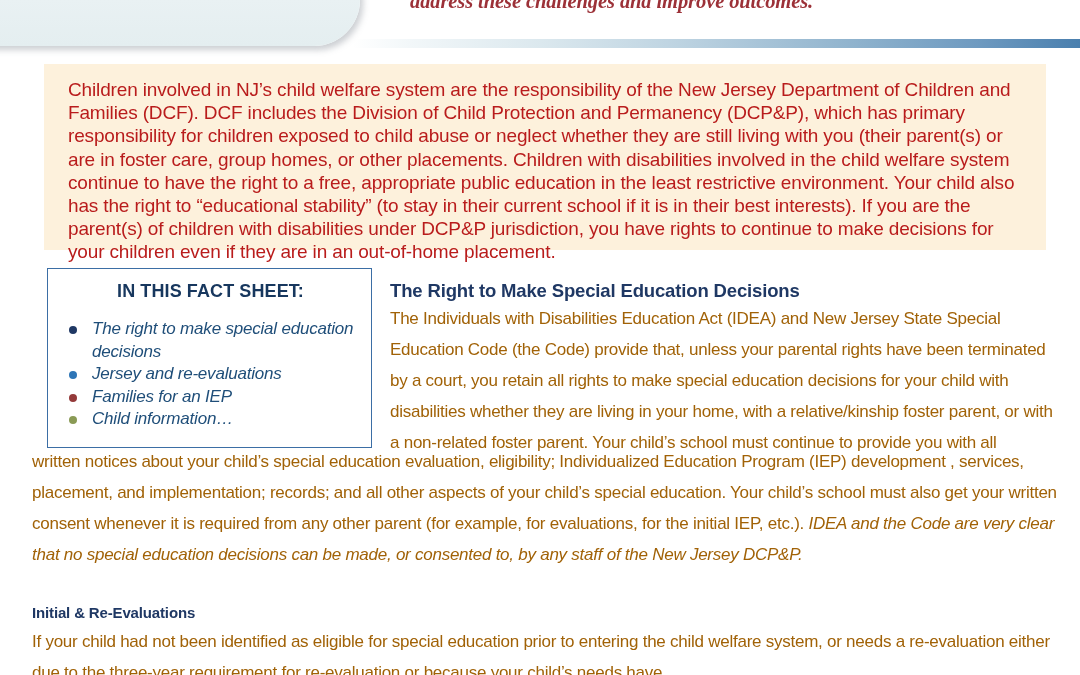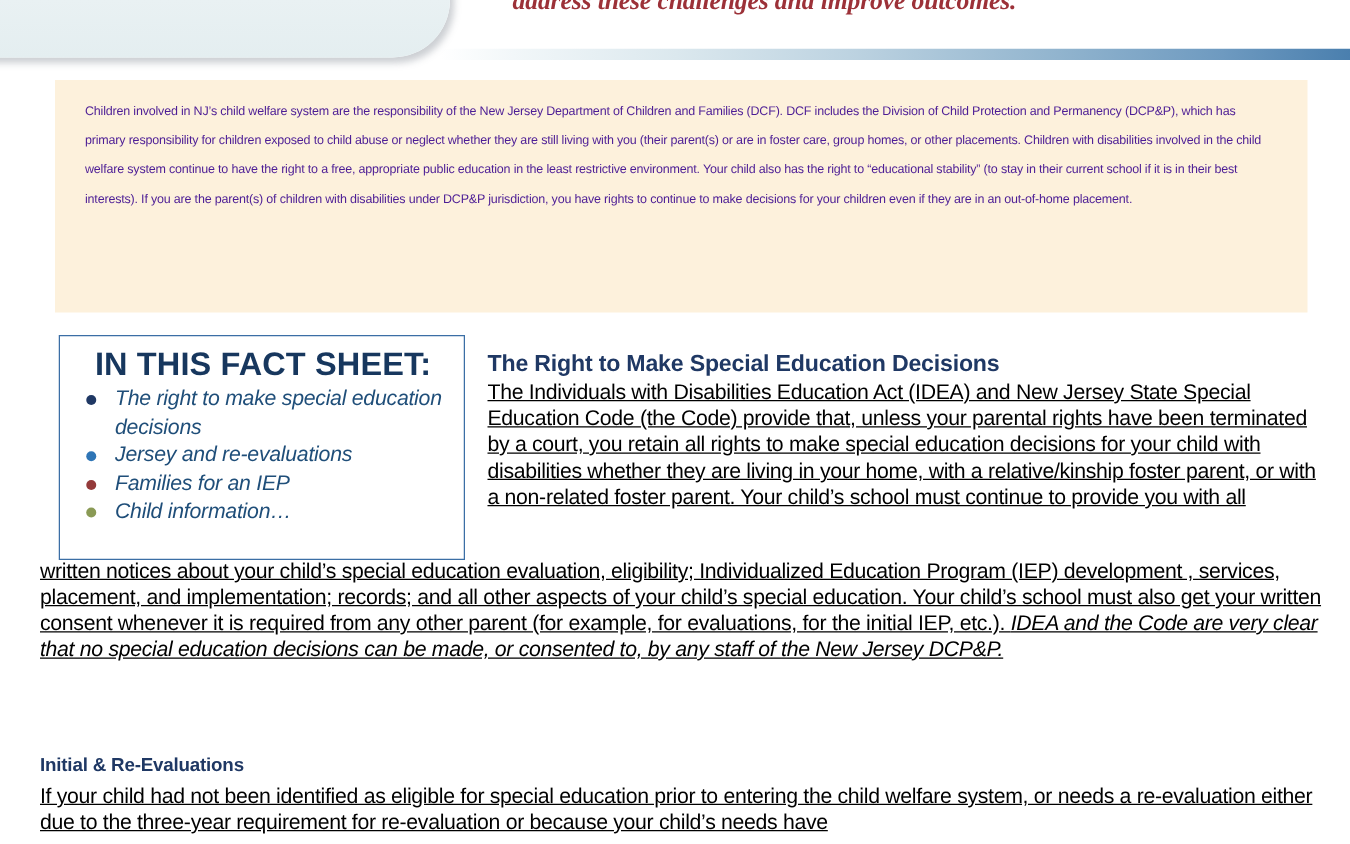--- a/index.html
+++ b/index.html
@@ -76,48 +76,48 @@
     left: 44px;
     top: 64px;
     width: 1002px;
     height: 186px;
     background: #fdf1dc;
     padding: 14px 24px 10px 24px;
   }
 
   .intro-text {
     font-family: "Liberation Sans", sans-serif;
-    font-size: 10px;
+    font-size: 19px;
     line-height: 23.2px;
-    color: #4c1d95;
+    color: #b91c1c;
     text-align: left;
     letter-spacing: -0.15px;
   }
 
   
   .col-left {
     position: absolute;
     left: 47px;
     top: 268px;
     width: 325px;
     height: 180px;
     border: 1.6px solid #3b6ea5;
     background: #ffffff;
     padding: 8px 10px 8px 12px;
   }
 
   .factsheet-title {
     font-family: "Liberation Sans", sans-serif;
     font-weight: bold;
-    font-size: 26px;
+    font-size: 18px;
     line-height: 28px;
     color: #17375e;
     text-align: center;
     letter-spacing: 0.1px;
-    margin-bottom: 3px;
+    margin-bottom: 13px;
   }
 
   .factsheet-list {
     list-style: none;
     margin: 0;
     padding: 0 0 0 6px;
   }
 
   .factsheet-item {
     position: relative;
@@ -151,24 +151,23 @@
     font-weight: bold;
     font-size: 18.5px;
     line-height: 25px;
     color: #1f3864;
     letter-spacing: -0.15px;
   }
 
   .body-text {
     font-family: "Liberation Sans", sans-serif;
     font-size: 17px;
-    line-height: 21px;
-    color: #000000;
+    line-height: 31px;
+    color: #a16207;
     letter-spacing: -0.25px;
-    text-decoration: underline;
   }
 
   .body-text em {
     font-style: italic;
   }
 
   
   .full-para {
     position: absolute;
     left: 32px;

